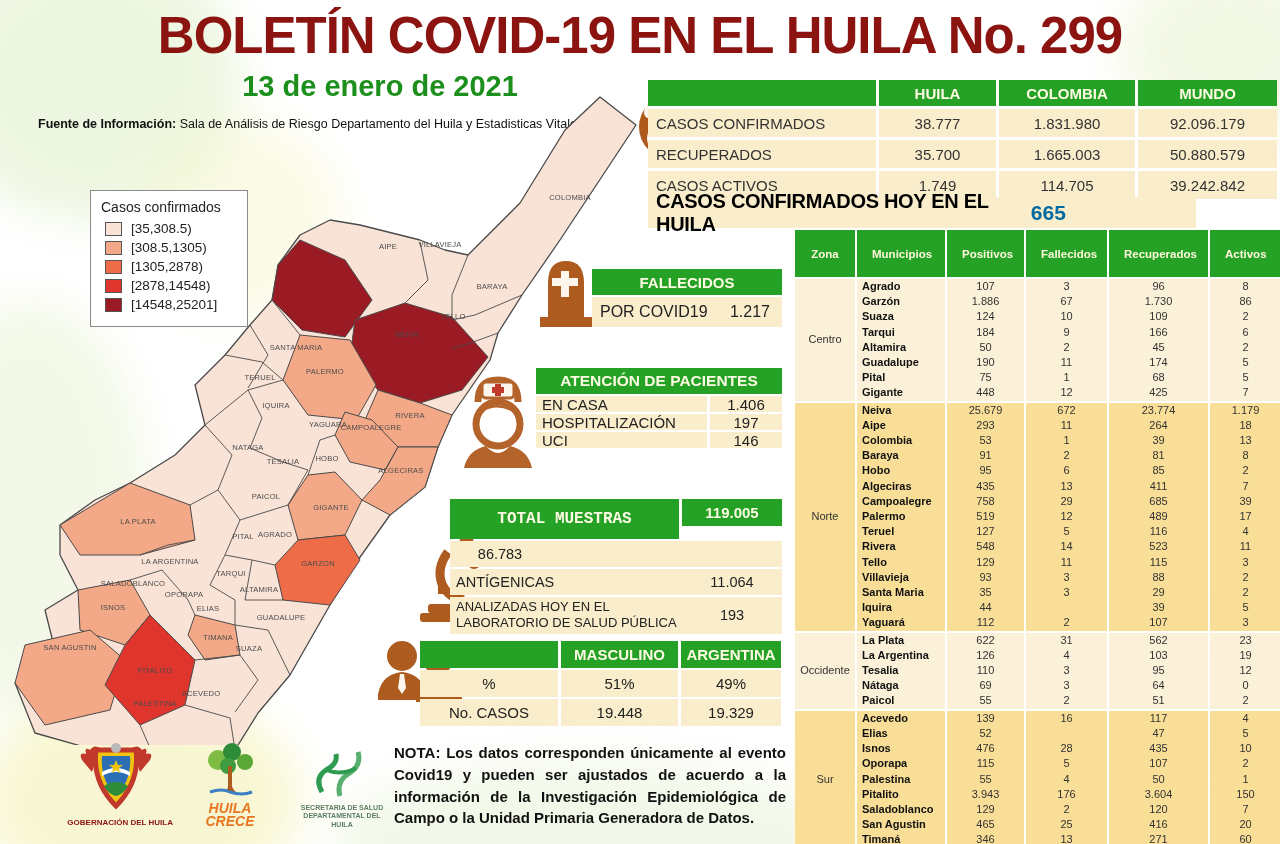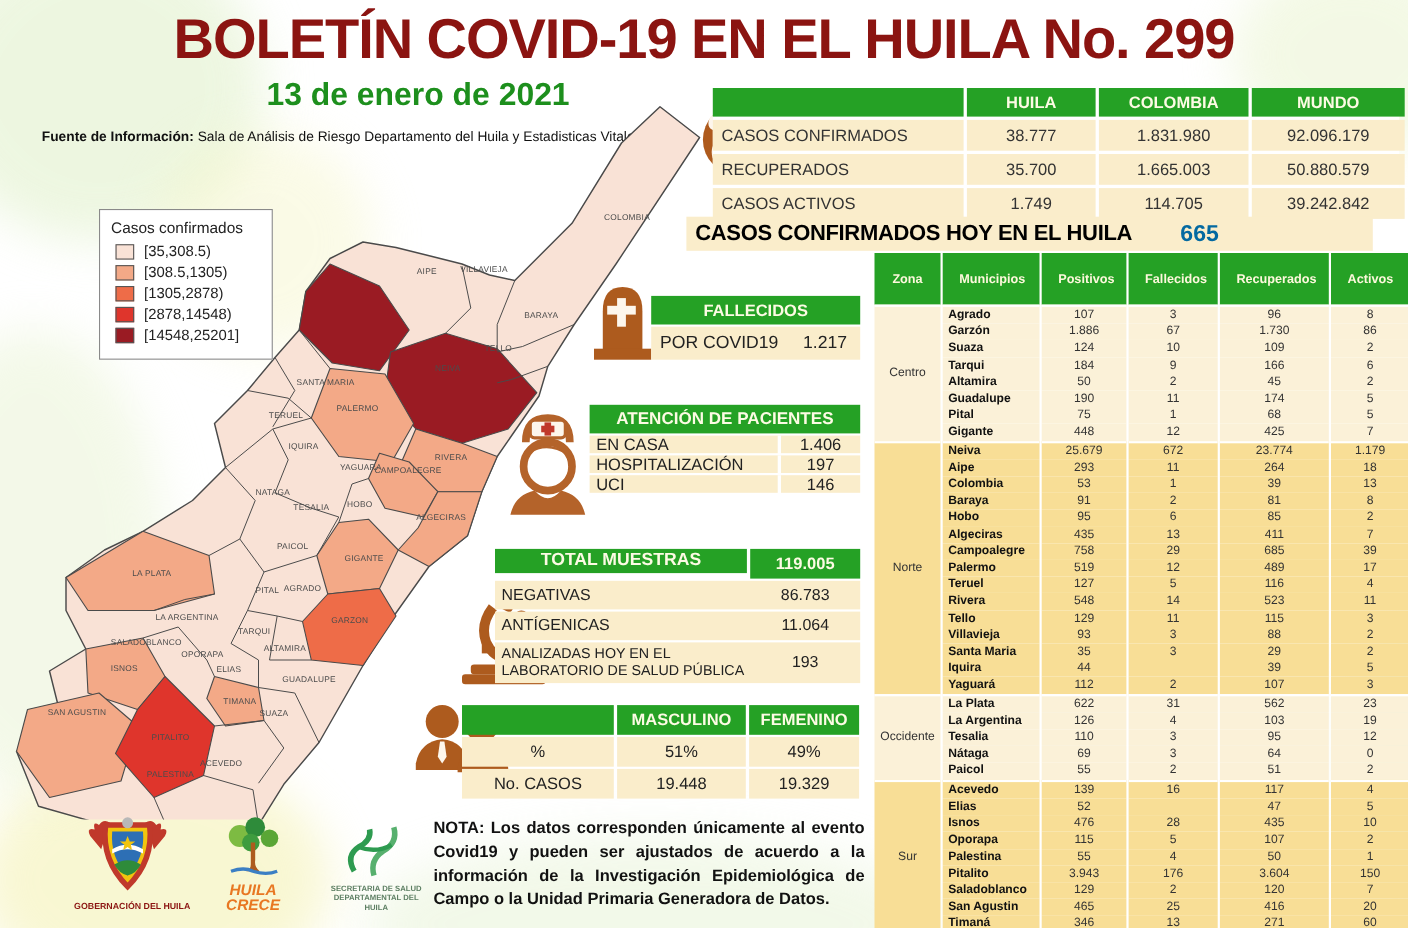--- a/index.html
+++ b/index.html
@@ -18,38 +18,38 @@
   .legend .lg-title{font-size:14px;color:#222;margin-bottom:6px;}
   .legend .row{display:flex;align-items:center;margin:4px 0;}
   .legend .sw{width:15px;height:12px;border:1.5px solid #555;margin:0 9px 0 4px;flex:none;}
   .legend .lbl{font-size:13.5px;color:#222;}
   
   .sumtab{left:648px;top:80px;width:624px;display:grid;grid-template-columns:228px 117px 136px 139px;
           gap:3px;background:#fff;}
   .sumtab .cell{background:#FAEDCB;font-size:15px;color:#333;display:flex;align-items:center;justify-content:center;height:28px;}
   .sumtab .head{background:#25A125;color:#FDFBE4;font-weight:700;font-size:15px;height:26px;}
   .sumtab .lab{justify-content:flex-start;padding-left:8px;}
-  .todayrow{left:624px;top:197px;width:624px;height:31px;background:#FAEDCB;display:flex;align-items:center;}
+  .todayrow{left:648px;top:197px;width:548px;height:31px;background:#FAEDCB;display:flex;align-items:center;}
   .todayrow .tl{font-size:20px;font-weight:800;color:#000;padding-left:8px;letter-spacing:-0.3px;}
   .todayrow .tv{font-size:21px;font-weight:800;color:#0369a1;margin-left:auto;width:175px;}
   
   .panel-head{background:#25A125;color:#FDFBE4;font-weight:700;text-align:center;display:flex;align-items:center;justify-content:center;}
   .fall{left:592px;top:269px;width:190px;}
   .fall .panel-head{height:26px;font-size:15px;}
   .fall .prow{margin-top:2px;height:30px;background:#FAEDCB;display:flex;align-items:center;font-size:16px;color:#222;}
   .fall .prow .pl{padding-left:8px;}
   .fall .prow .pv{margin-left:auto;padding-right:12px;}
   .aten{left:536px;top:368px;width:246px;}
   .aten .panel-head{height:26px;font-size:15.5px;}
   .aten .prow{margin-top:2px;height:16px;background:#FAEDCB;display:flex;align-items:center;font-size:15px;color:#222;}
   .aten .prow .pl{padding-left:6px;}
   .aten .prow .pv{margin-left:auto;width:72px;text-align:center;border-left:3px solid #fff;}
   .mues{left:450px;top:499px;width:332px;}
   .mues .mh{display:flex;gap:3px;}
-  .mues .mh .h1{flex:1;height:22px;font-size:16px;}
+  .mues .mh .h1{flex:1;height:40px;font-size:16px;font-family:Liberation Mono, monospace;}
   .mues .mh .h2{width:100px;height:27px;font-size:15px;}
   .mues .prow{margin-top:2px;background:#FAEDCB;display:flex;align-items:center;font-size:14.5px;color:#222;min-height:26px;}
   .mues .prow .pl{padding:2px 0 2px 6px;flex:1;line-height:1.25;}
   .mues .prow .pv{width:100px;text-align:center;}
   .mues .small .pl{font-size:13px;}
   
   .gen{left:420px;top:641px;width:358px;}
   .gen .grow{display:grid;grid-template-columns:138px 117px 100px;gap:3px;margin-bottom:2px;}
   .gen .c{height:27px;display:flex;align-items:center;justify-content:center;font-size:15px;color:#222;background:#FAEDCB;}
   .gen .gh{background:#25A125;color:#FDFBE4;font-weight:700;}
@@ -264,21 +264,20 @@
   <rect x="20" y="58" width="10" height="8" fill="#AD5B1E"></rect>
   <rect x="10" y="76" width="60" height="9" rx="3" fill="#AD5B1E"></rect>
   <rect x="2" y="85" width="76" height="9" rx="3" fill="#AD5B1E"></rect>
 </svg>
 <div class="abs mues">
   <div class="mh">
     <div class="panel-head h1">TOTAL MUESTRAS</div>
     <div class="panel-head h2">119.005</div>
   </div>
   <div class="prow">
-      <span class="pl">NEGATIVAS</span>
       <span class="pv">86.783</span>
     </div>
   <div class="prow">
       <span class="pl">ANTÍGENICAS</span>
       <span class="pv">11.064</span>
     </div>
   <div class="prow small">
       <span class="pl">ANALIZADAS HOY EN EL LABORATORIO DE SALUD PÚBLICA</span>
       <span class="pv">193</span>
     </div>
@@ -290,21 +289,21 @@
   <polygon points="24,38 28,38 30,52 26,58 22,52" fill="#FDF6EC"></polygon>
   <circle cx="62" cy="22" r="16" fill="#AD5B1E"></circle>
   <path d="M52,24 Q54,12 62,12 Q72,12 72,26 Q66,34 58,30 Z" fill="#1E9A1E"></path>
   <path d="M40,62 Q44,42 62,40 Q82,42 86,62 L86,66 L40,66 Z" fill="#AD5B1E"></path>
   <polygon points="74,44 84,50 76,56" fill="#AD5B1E"></polygon>
 </svg>
 <div class="abs gen">
   <div class="grow">
     <div class="c gh"></div>
     <div class="c gh">MASCULINO</div>
-    <div class="c gh">FEMENINO</div>
+    <div class="c gh">ARGENTINA</div>
   </div>
   <div class="grow">
     <div class="c">%</div>
     <div class="c">51%</div>
     <div class="c">49%</div>
   </div>
   <div class="grow">
     <div class="c">No. CASOS</div>
     <div class="c">19.448</div>
     <div class="c">19.329</div>

